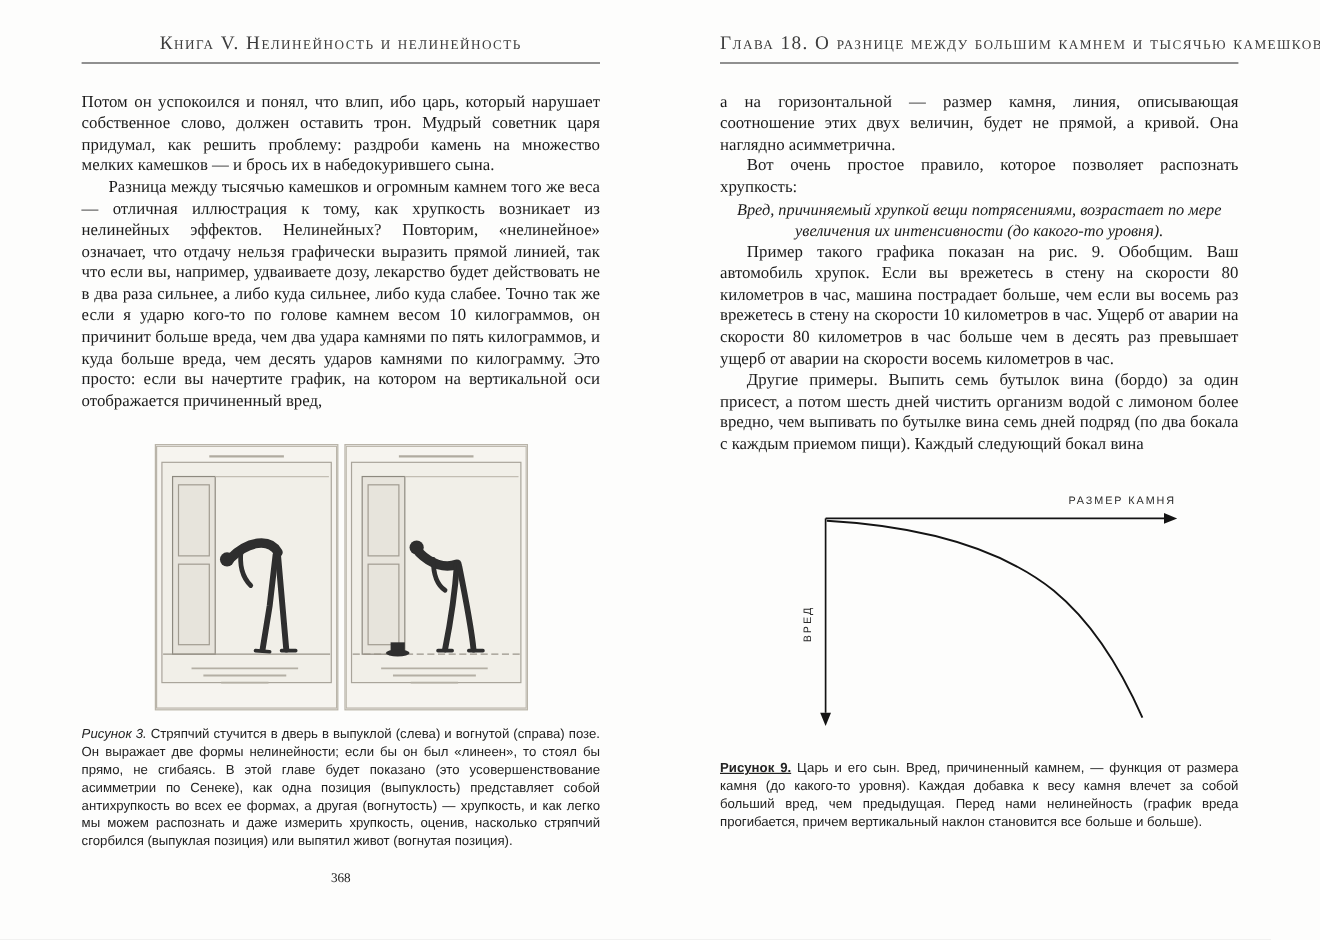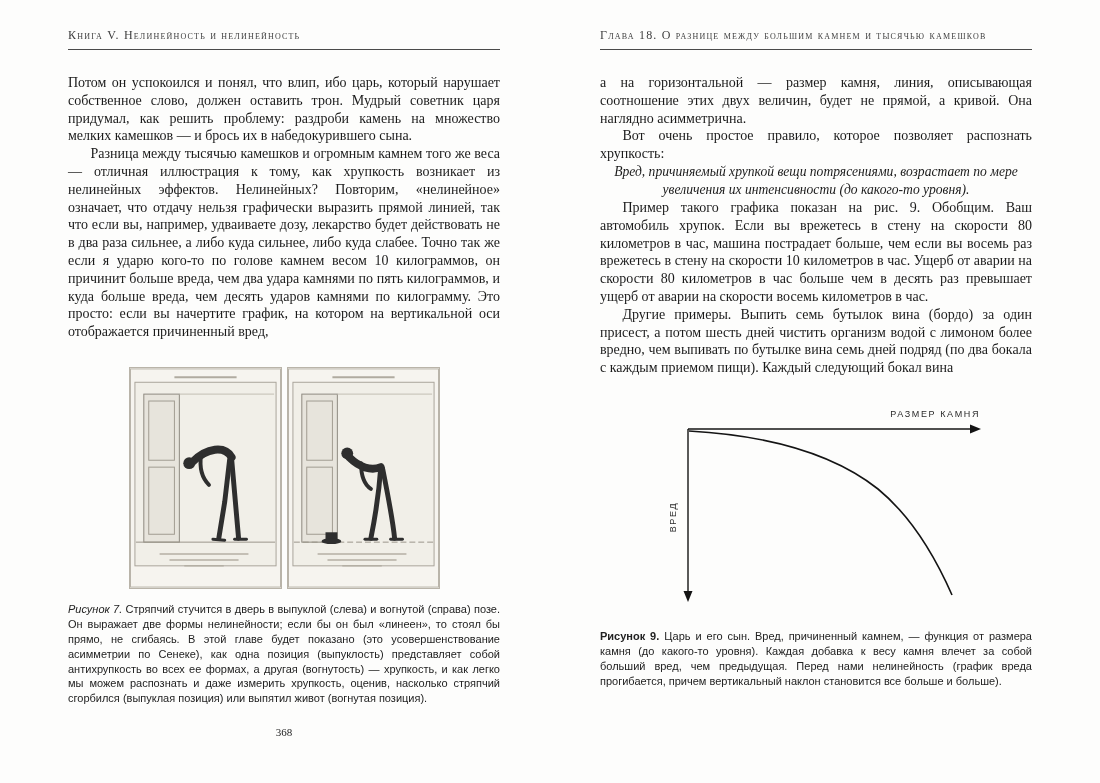--- a/index.html
+++ b/index.html
@@ -5,39 +5,39 @@
   html,body{margin:0;padding:0;background:#e8e8e8;}
   .spread{
     position:relative;width:1100px;height:783px;margin:0 auto;
     background:#fdfdfc;color:#1b1b1b;
     font-family:"Liberation Serif",serif;overflow:hidden;
   }
   .page{position:absolute;top:28px;width:432px;}
   .page-left{left:68px;}
   .page-right{left:600px;}
   .running-header{
-    text-align:left;font-size:12px;letter-spacing:1.2px;color:#3d3d3d;
+    text-align:center;font-size:16px;letter-spacing:1.2px;color:#3d3d3d;
     font-variant:small-caps;white-space:nowrap;
   }
   .header-rule{border:none;border-top:1px solid #4a4a4a;margin:6px 0 0 0;}
   .body-text{margin-top:24px;font-size:14px;line-height:17.8px;text-align:justify;hyphens:auto;}
   .body-text p{margin:0;}
   p.indent{text-indent:1.6em;}
   .quote{
     margin:14px 10px 14px 30px;font-style:italic;font-size:13.6px;line-height:18px;
     text-align:center;
   }
   .figure8{margin:26px 0 0 0;display:flex;justify-content:center;gap:5px;}
   .plate{width:153px;height:222px;background:#f6f4ef;border:1px solid #b9b4a9;box-sizing:border-box;}
   .fig-caption{
     margin-top:13px;font-family:"Liberation Sans",sans-serif;
     font-size:11px;line-height:14.9px;color:#222;text-align:justify;
   }
   .fig-lead-italic{font-style:italic;}
-  .fig-lead-bold{font-weight:bold;}
+  .fig-lead-bold{font-weight:bold;text-decoration:underline;}
   .chart-wrap{margin-top:30px;}
   .axis-label{
     font-family:"Liberation Sans",sans-serif;font-size:9px;letter-spacing:1.6px;fill:#2a2a2a;
   }
   .page-number{
     position:absolute;top:726px;width:432px;text-align:center;
     font-size:11px;color:#222;
   }
   .pn-left{left:68px;}
   .pn-right{left:600px;}
@@ -111,21 +111,21 @@
         </g>
         <g stroke="#b4afa4" stroke-width="1.5">
           <line x1="30" y1="188" x2="120" y2="188"></line>
           <line x1="40" y1="194" x2="110" y2="194"></line>
           <line x1="55" y1="200" x2="95" y2="200"></line>
         </g>
       </svg>
     </div>
 
     <p class="fig-caption">
-      <span class="fig-lead-italic">Рисунок 7.</span>
+      <span class="fig-lead-italic">Рисунок 3.</span>
       <span>Стряпчий стучится в дверь в выпуклой (слева) и вогнутой (справа) позе. Он выражает две формы нелинейности; если бы он был «линеен», то стоял бы прямо, не сгибаясь. В этой главе будет показано (это усовершенствование асимметрии по Сенеке), как одна позиция (выпуклость) представляет собой антихрупкость во всех ее формах, а другая (вогнутость) — хрупкость, и как легко мы можем распознать и даже измерить хрупкость, оценив, насколько стряпчий сгорбился (выпуклая позиция) или выпятил живот (вогнутая позиция).</span>
     </p>
   </div>
 
   <div class="page page-right">
     <div class="running-header">Глава 18. О разнице между большим камнем и тысячью камешков</div>
     <hr class="header-rule">
 
     <div class="body-text">
       <p>а на горизонтальной — размер камня, линия, описывающая соотношение этих двух величин, будет не прямой, а кривой. Она наглядно асимметрична.</p>

